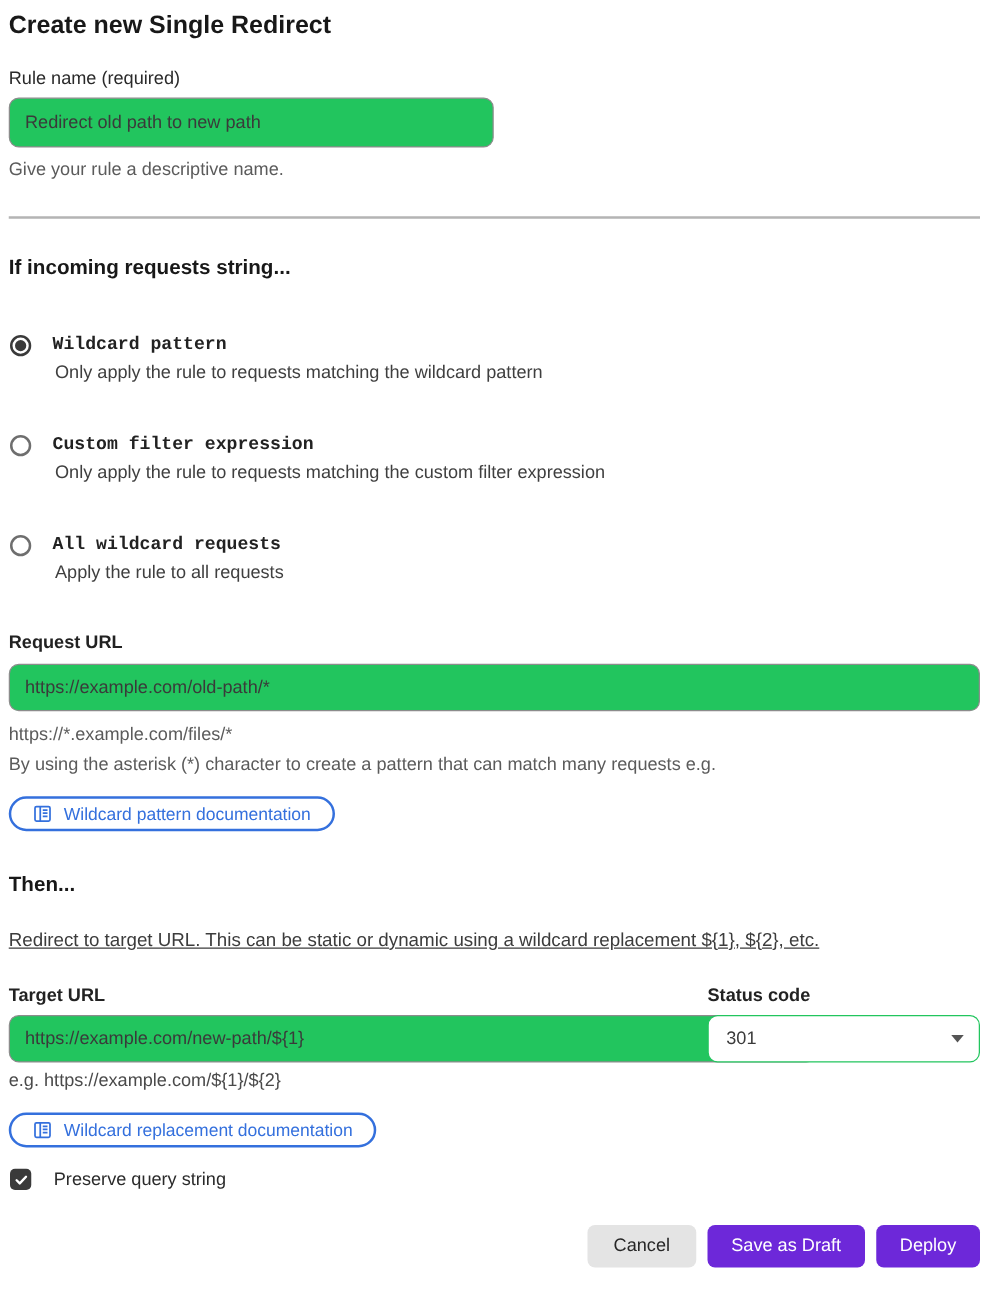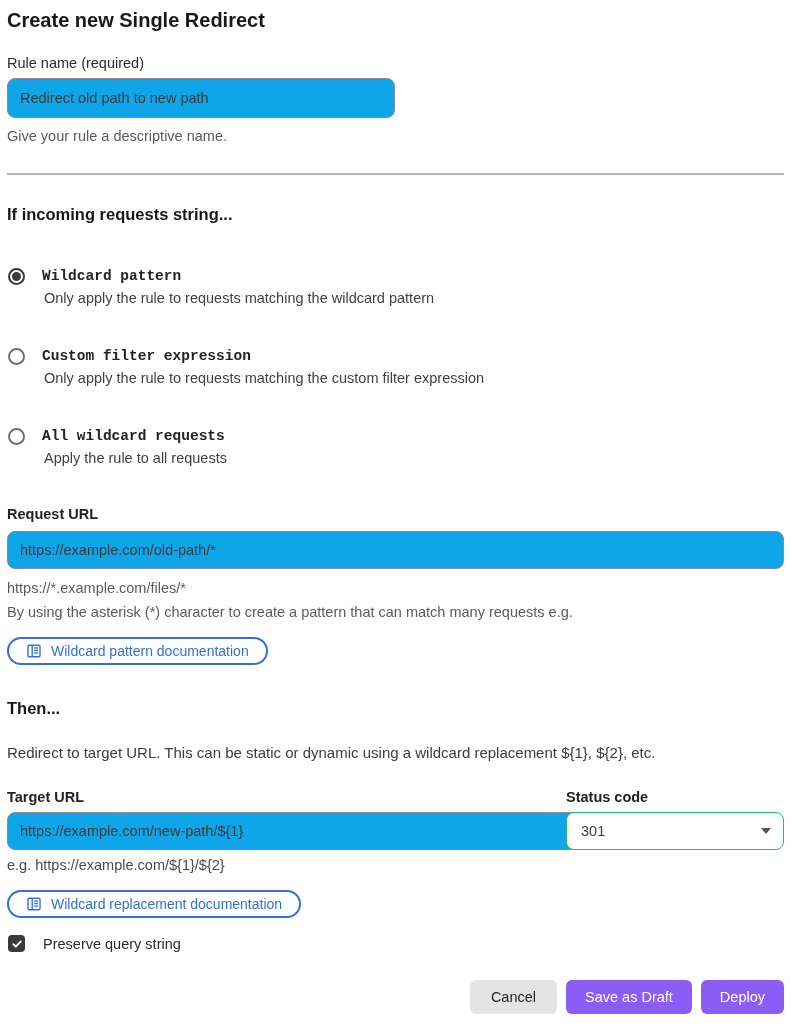--- a/index.html
+++ b/index.html
@@ -31,21 +31,21 @@
   .text-input {
     display: block;
     border: 1px solid #8c8c8c;
     border-radius: 8px;
     height: 40px;
     padding: 0 12px;
     font-family: "Liberation Sans", sans-serif;
     font-size: 14.5px;
     color: #3a3a3a;
     margin-top: 7px;
-    background: #0ea5e9;
+    background: #22c55e;
     outline: none;
   }
   .input-rule-name { width: 388px; }
   .input-full { width: 777px; height: 38px; margin-top: 9px; }
 
   .helper {
     font-size: 14.5px;
     color: #5b5b5b;
     margin-top: 6px;
     line-height: 24px;
@@ -107,20 +107,21 @@
     font-size: 14px;
     margin-top: 13px;
     cursor: pointer;
   }
   .doc-button svg { display: block; }
 
   .then-para {
     font-size: 15px;
     color: #3c3c3c;
     margin-top: 26px;
+    text-decoration: underline;
   }
 
   .target-row { display: flex; margin-top: 28px; }
   .target-col { width: 551px; }
   .status-col { margin-left: 8px; width: 226px; }
   .target-row .field-label { margin-top: 0; }
   .input-target { width: 646px; }
   .select-box {
     display: flex;
     align-items: center;
@@ -171,21 +172,21 @@
   }
   .btn {
     height: 34px;
     border: none;
     border-radius: 6px;
     font-family: "Liberation Sans", sans-serif;
     font-size: 14.5px;
     cursor: pointer;
   }
   .btn-cancel { background: #e4e4e4; color: #262626; padding: 0 21px; }
-  .btn-primary { background: #8b5cf6; color: #ffffff; padding: 0 19px; }
+  .btn-primary { background: #6d28d9; color: #ffffff; padding: 0 19px; }
 </style>
 </head>
 <body>
 
 <div class="container">
 
   <h1 class="page-title">Create new Single Redirect</h1>
 
   <label class="field-label">Rule name (required)</label>
   <input class="text-input input-rule-name" type="text" value="Redirect old path to new path" style="">

